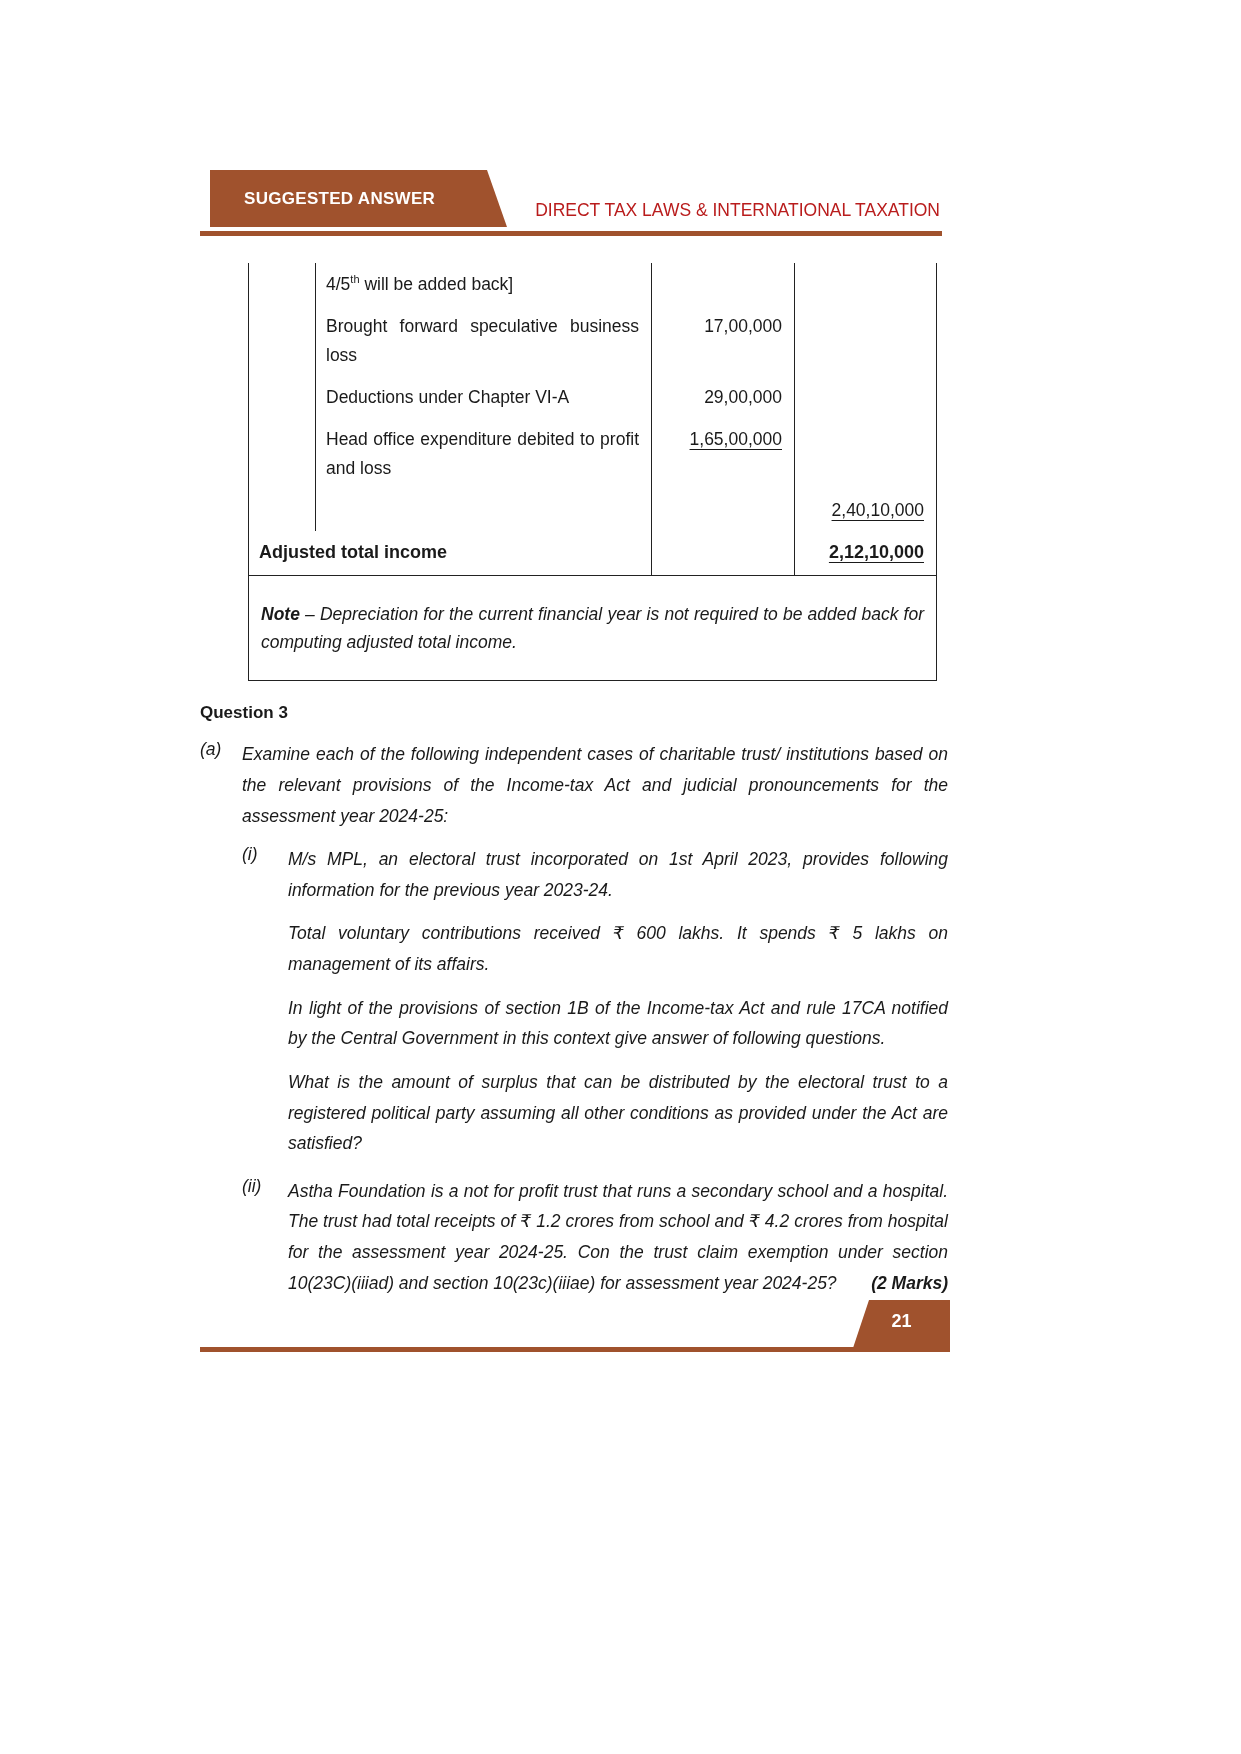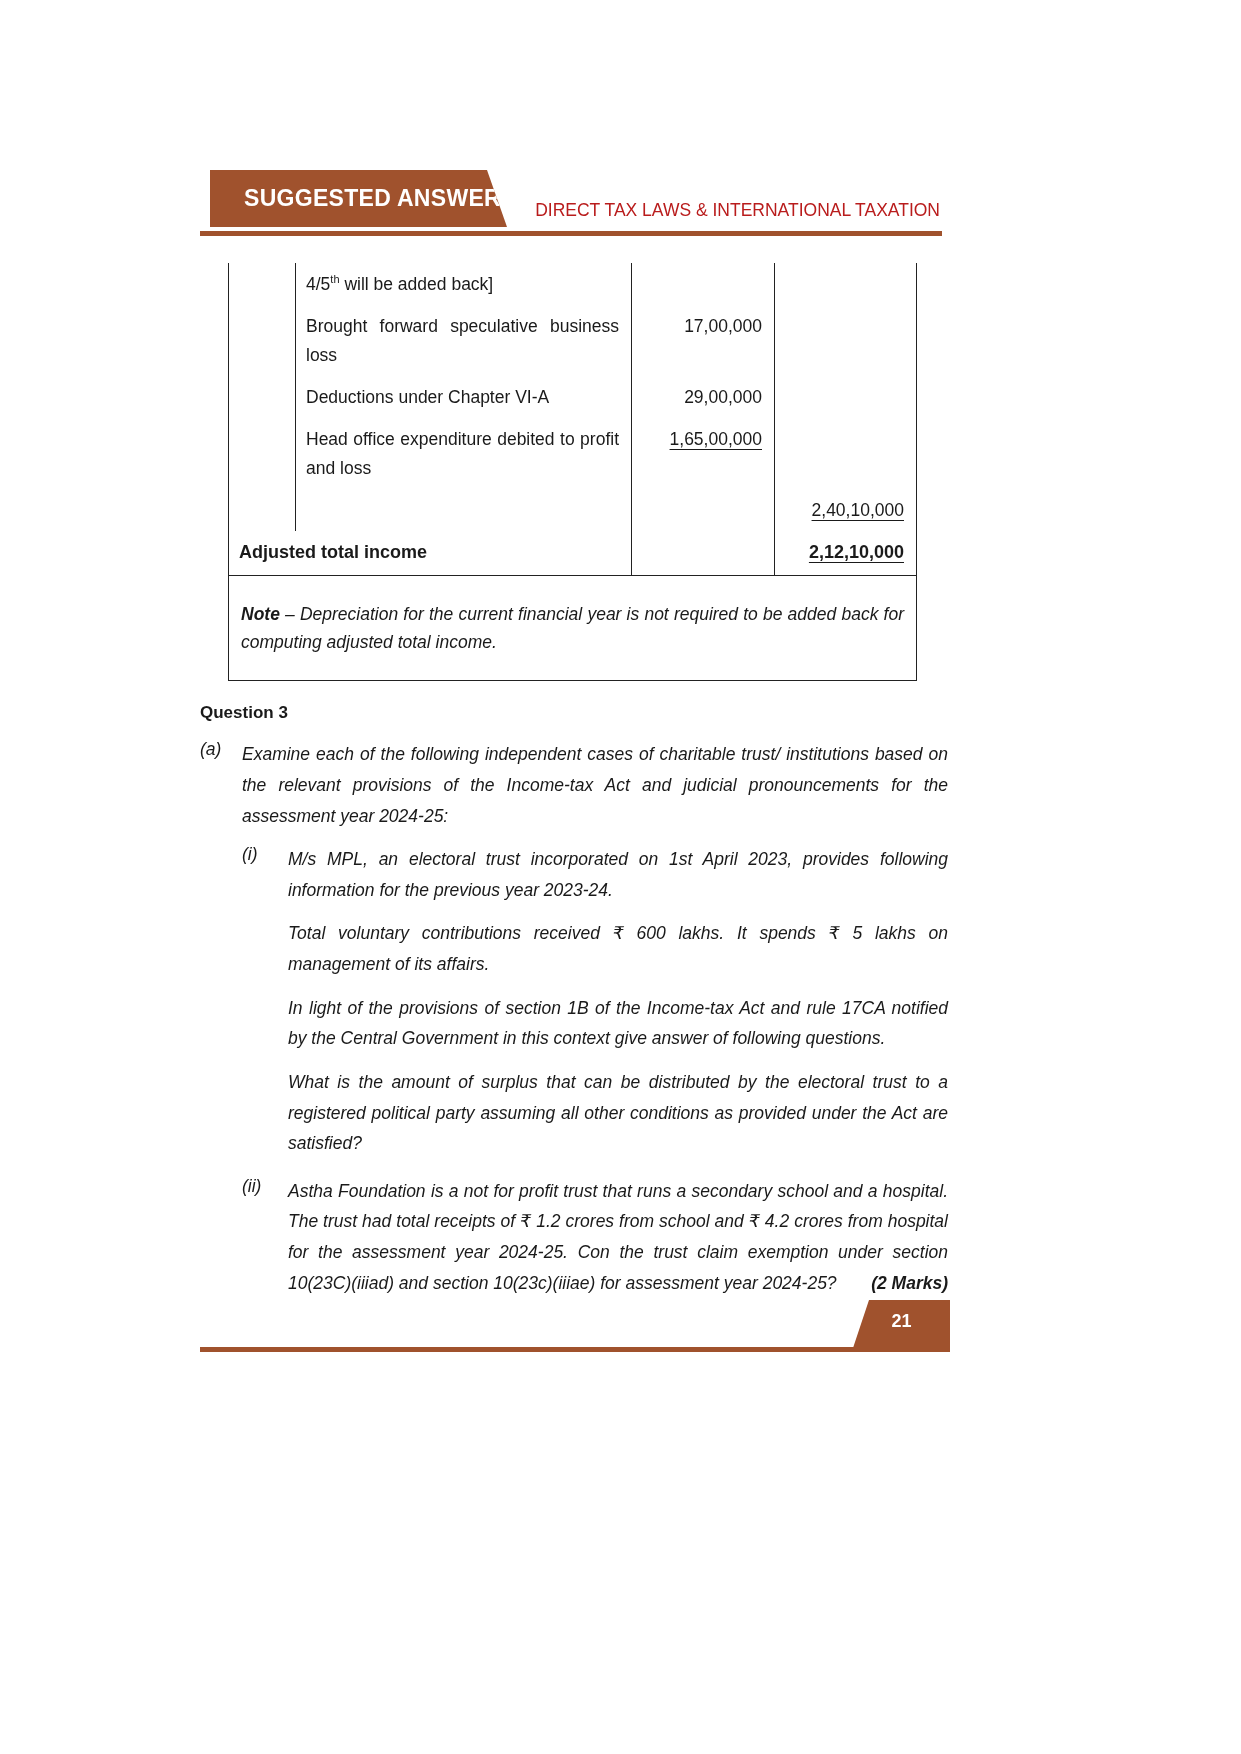--- a/index.html
+++ b/index.html
@@ -21,21 +21,21 @@
     width: 297px; height: 57px;
     background: #A0522D;
     clip-path: polygon(0 0, calc(100% - 20px) 0, 100% 100%, 0 100%);
   }
   .banner-label {
     display: block;
     line-height: 57px;
     padding-left: 34px;
     color: #ffffff;
     font-weight: bold;
-    font-size: 23px;
+    font-size: 17px;
     letter-spacing: 0.3px;
   }
   .subject-title {
     position: absolute;
     top: 200px; left: 506px;
     width: 434px;
     text-align: right;
     color: #b91c1c;
     font-weight: normal;
     font-size: 17.5px;
@@ -53,21 +53,21 @@
   
   .main {
     position: absolute;
     left: 200px; top: 263px;
     width: 748px;
   }
   
   .comp-table {
     border-collapse: collapse;
     table-layout: fixed;
-    margin-left: 28px;
+    margin-left: 48px;
     width: 688px;
     font-size: 17.5px;
     line-height: 1.62;
   }
   .comp-table td { vertical-align: top; padding: 7px 12px 7px 10px; }
   td.c1 { border-left: 1.5px solid #222; }
   td.sep { border-right: 1.5px solid #222; }
   td.b1 { border-left: 1.5px solid #222; }
   td.b2 { border-left: 1.5px solid #222; border-right: 1.5px solid #222; }
   td.desc { text-align: justify; }

